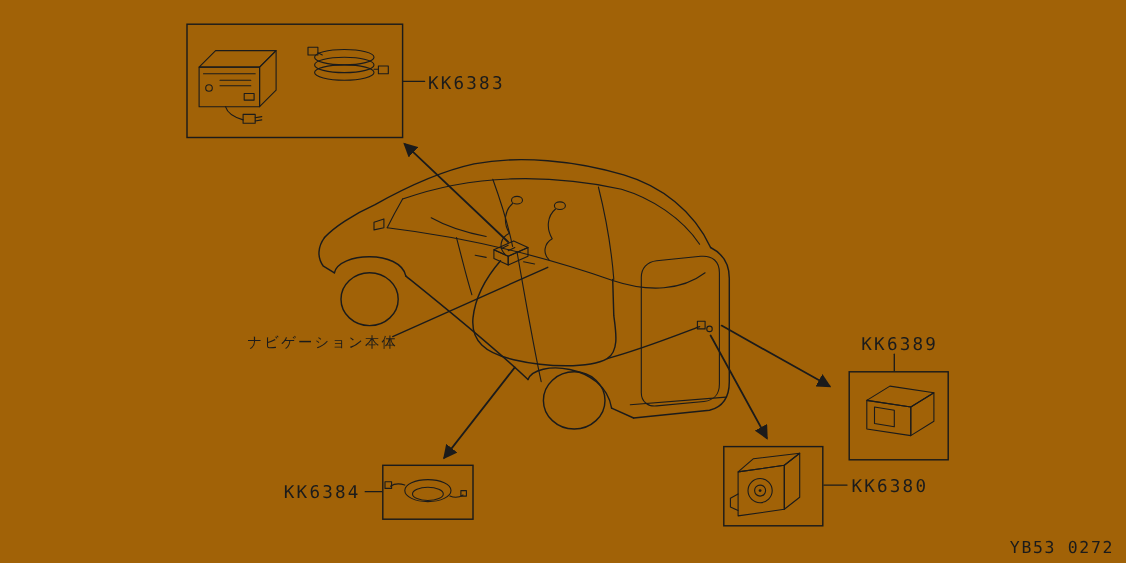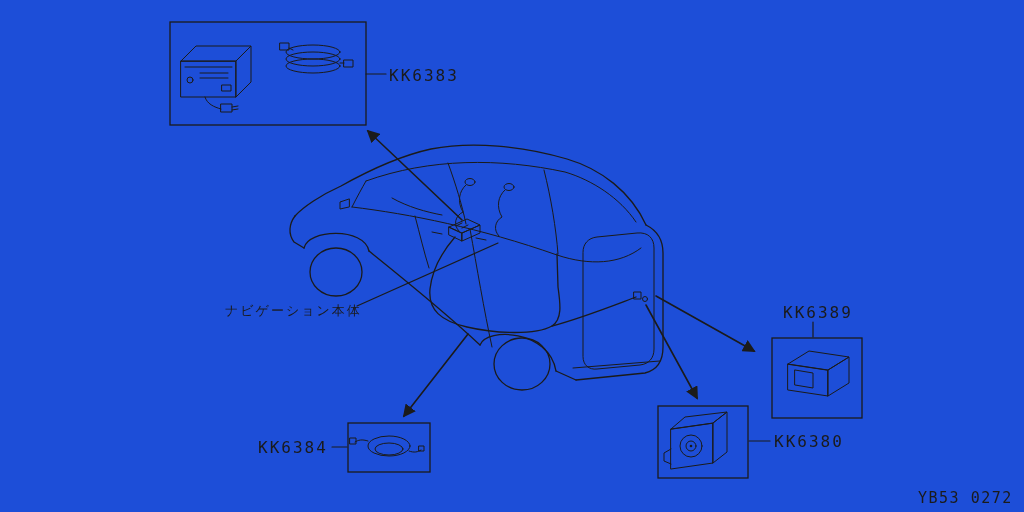--- a/index.html
+++ b/index.html
@@ -1,19 +1,19 @@
 <!DOCTYPE html>
 <html><head>
 <meta charset="utf-8">
 <style>
   html,body{margin:0;padding:0;background:#ffffff;}
   .stage{
     position:relative;
     width:1024px;height:512px;
-    background:#1d4ed8;
+    background:#a16207;
     overflow:hidden;
   }
   svg{display:block;}
   .ln{fill:none;stroke:#1b1b1b;stroke-width:1.3;stroke-linecap:round;stroke-linejoin:round;}
   .thin{fill:none;stroke:#1b1b1b;stroke-width:1;stroke-linecap:round;stroke-linejoin:round;}
   .box{fill:none;stroke:#1b1b1b;stroke-width:1.3;}
   .arrow{fill:none;stroke:#1b1b1b;stroke-width:1.6;stroke-linecap:round;}
   .leader{fill:none;stroke:#1b1b1b;stroke-width:1.2;stroke-linecap:round;}
   .label{font-family:"DejaVu Sans Mono","Liberation Mono",monospace;font-size:16px;letter-spacing:2px;fill:#1b1b1b;}
   .code{font-family:"DejaVu Sans Mono","Liberation Mono",monospace;font-size:15px;letter-spacing:1.5px;fill:#1b1b1b;}

